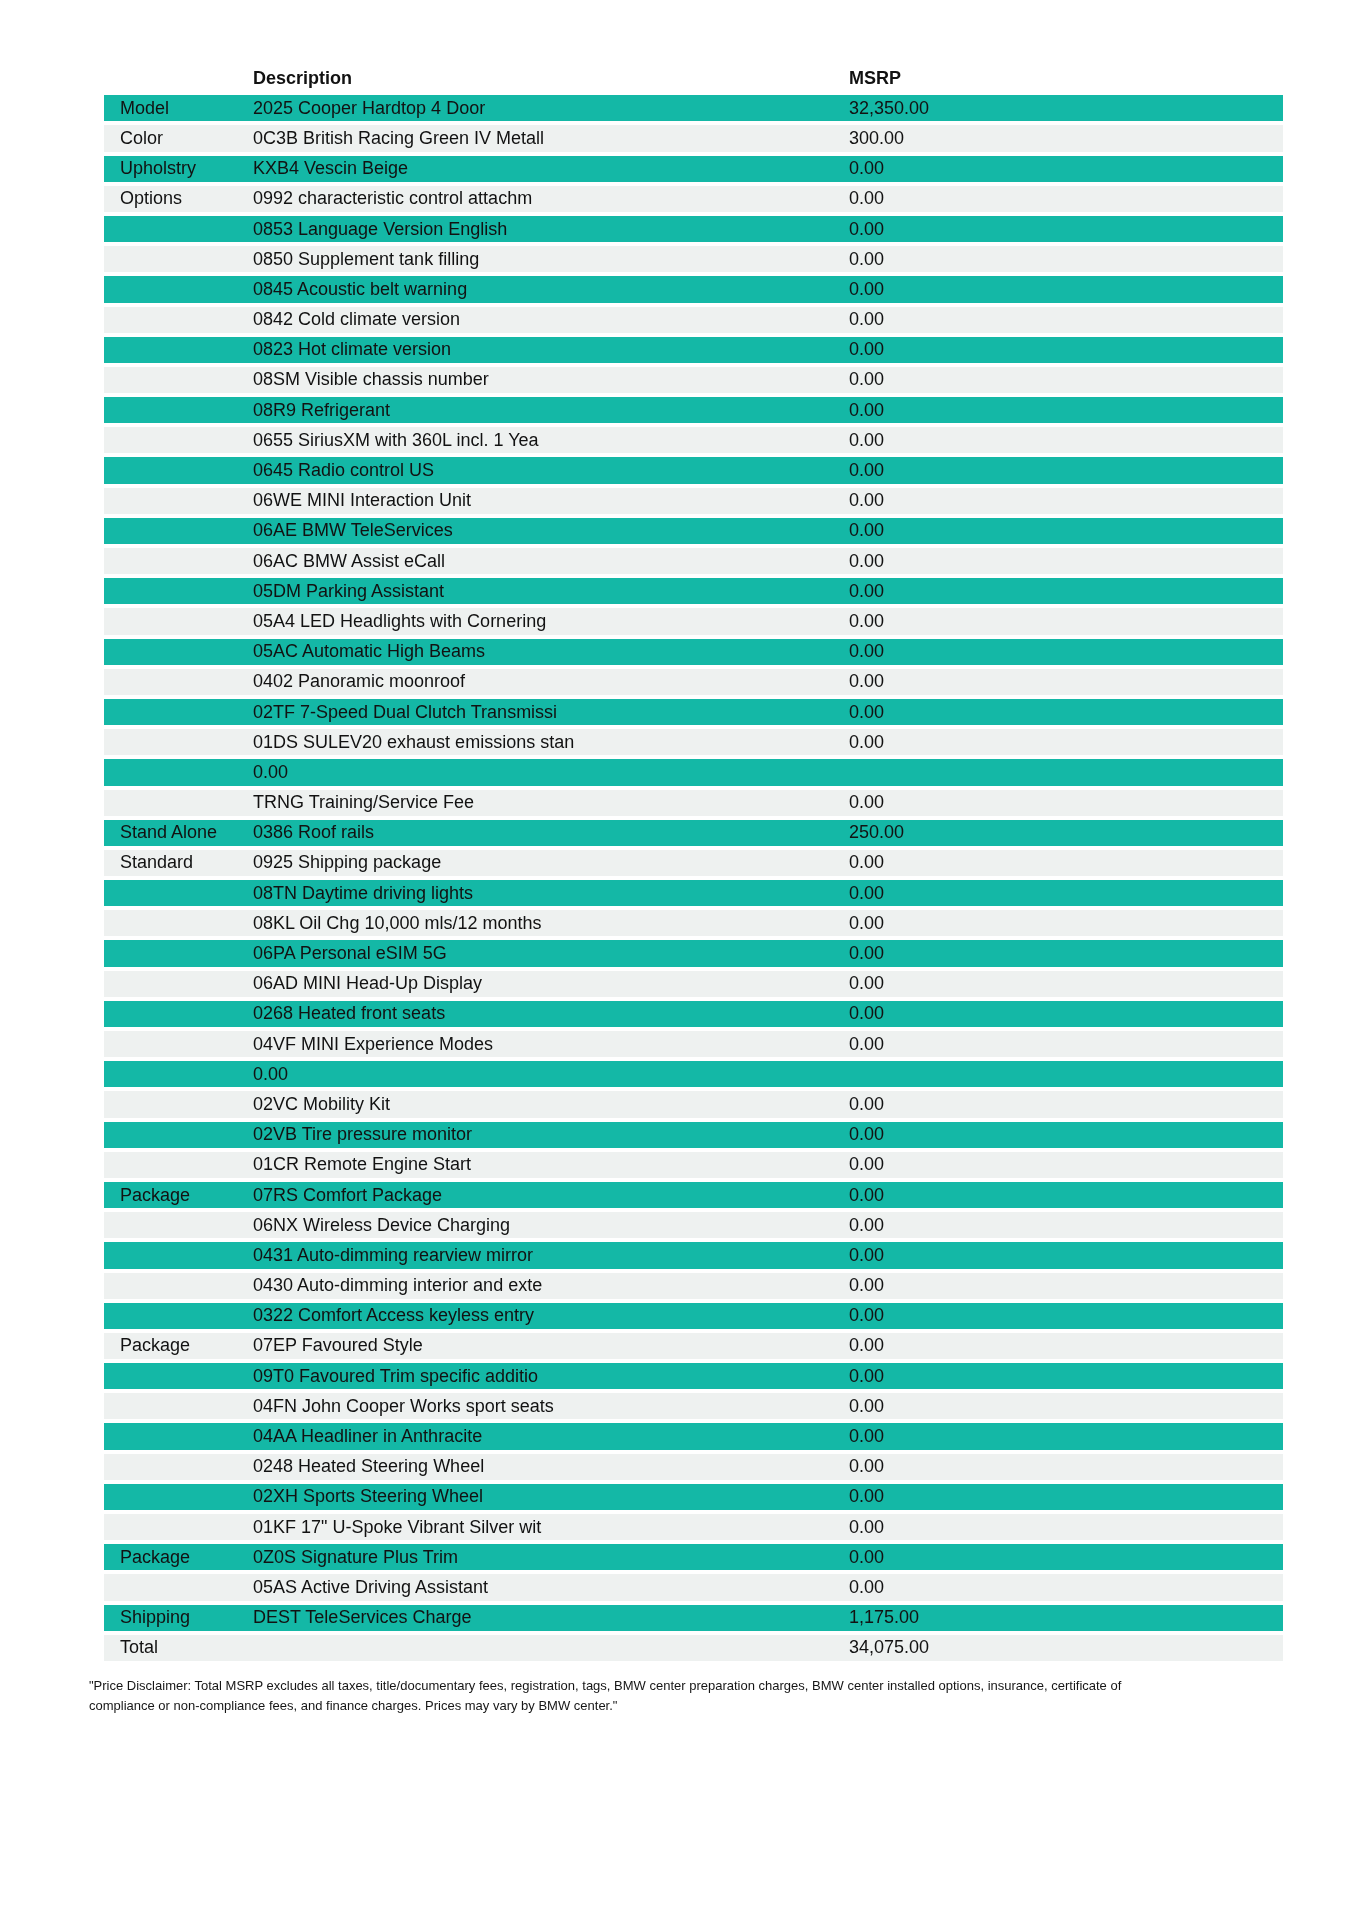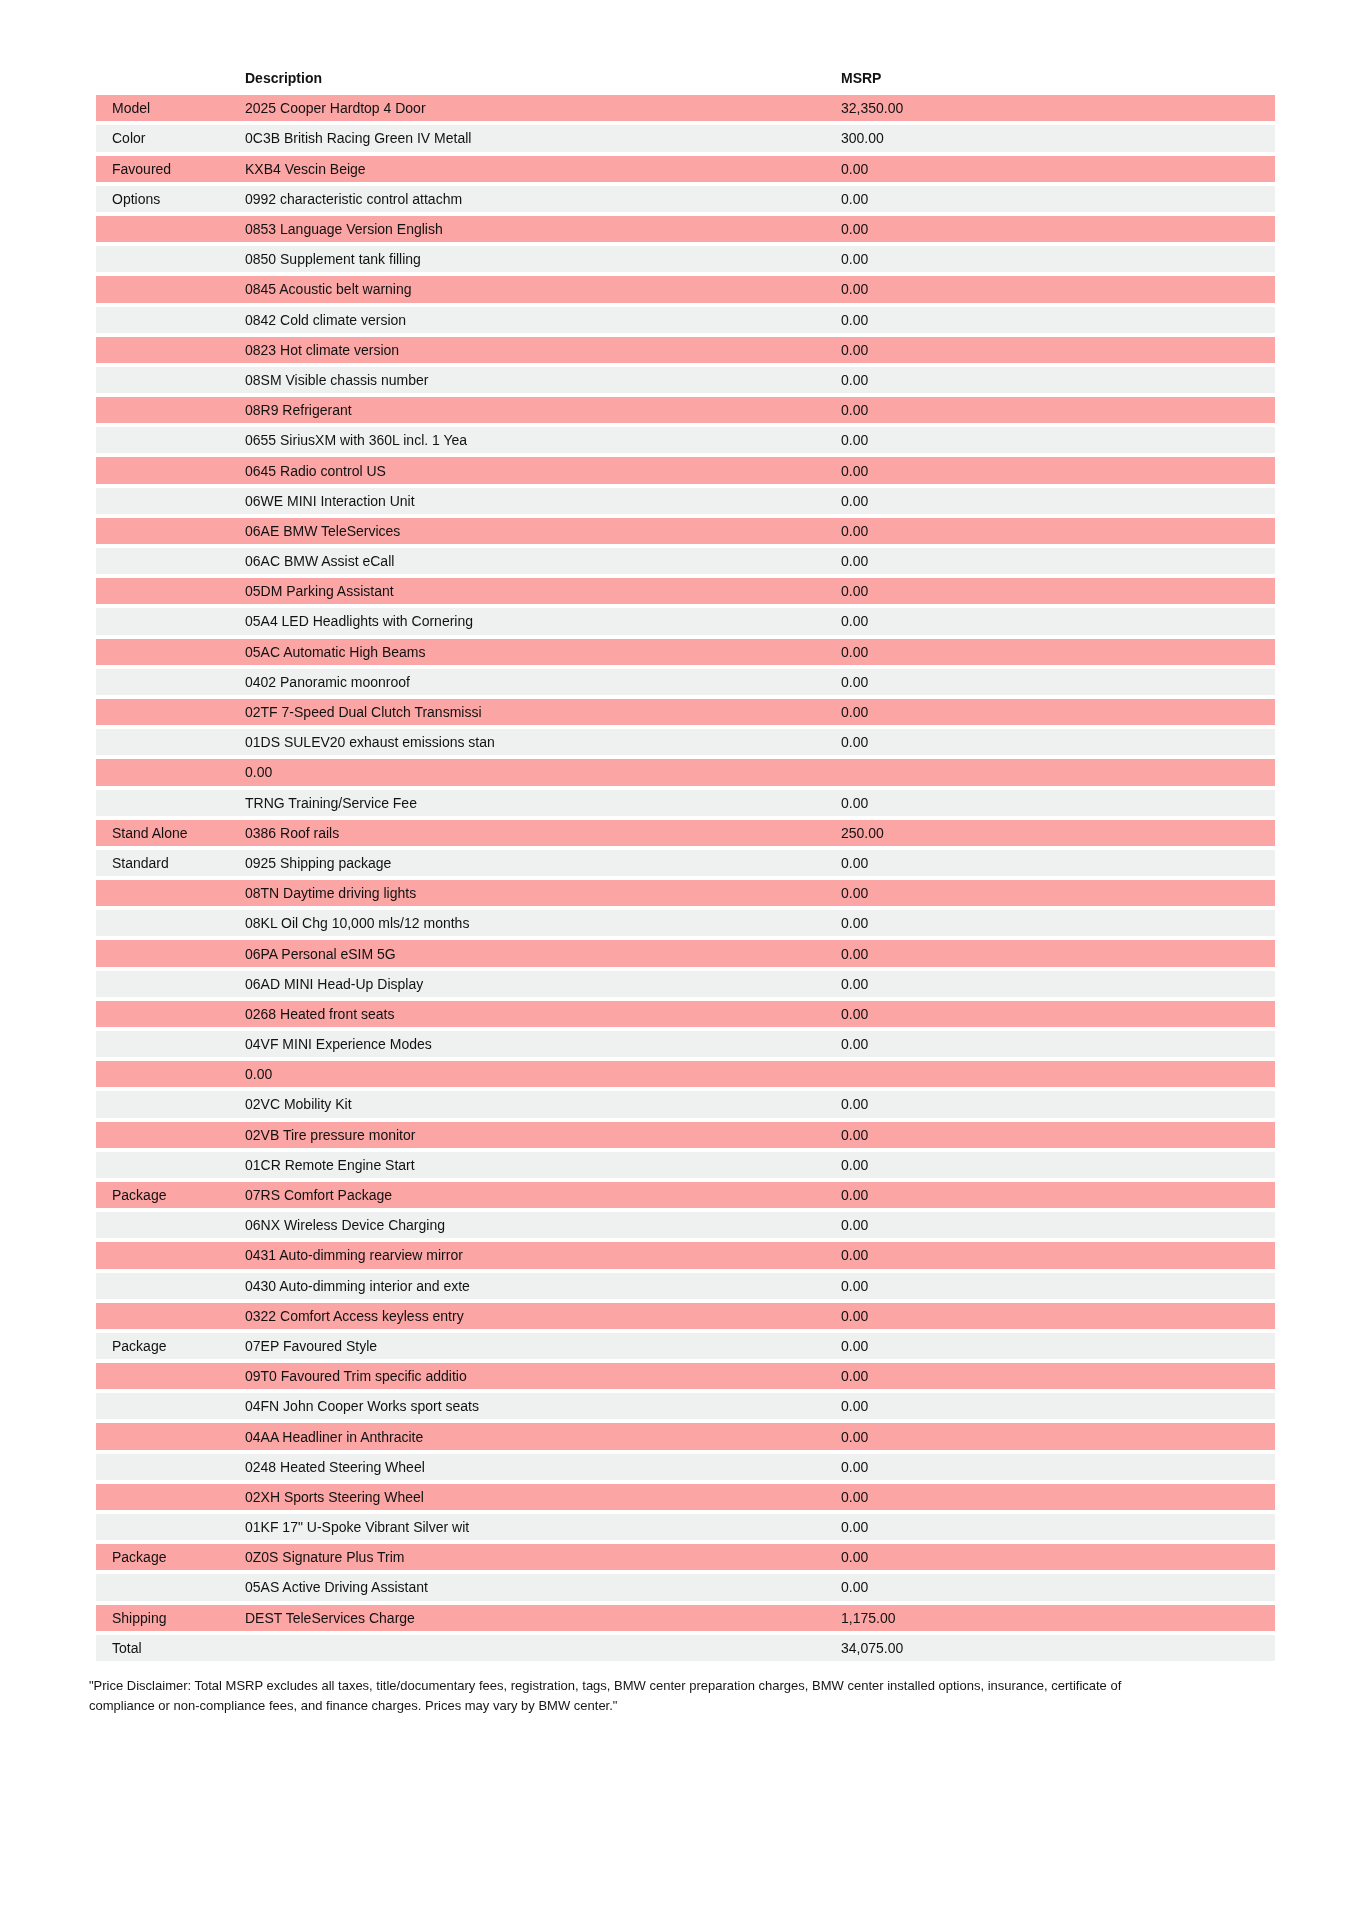--- a/index.html
+++ b/index.html
@@ -10,34 +10,34 @@
   body {
     width: 1357px;
     height: 1920px;
     position: relative;
     font-family: "Liberation Sans", sans-serif;
     color: #121212;
     overflow: hidden;
   }
   .pricing-table {
     position: absolute;
-    left: 96px;
+    left: 104px;
     top: 63px;
     width: 1179px;
-    font-size: 14px;
+    font-size: 18px;
   }
   .trow {
     display: flex;
     align-items: center;
     height: 30.2px;
     box-sizing: border-box;
     padding-right: 294px;
     border-top: 2.6px solid #ffffff;
     border-bottom: 2.6px solid #ffffff;
-    background: #fca5a5;
+    background: #14b8a6;
     white-space: nowrap;
   }
   .trow.striped {
     background: var(--stripe, #eef1f0);
   }
   .trow.header-row {
     font-weight: bold;
     background: #ffffff;
   }
   .cell-cat {
@@ -80,21 +80,21 @@
     <span class="cell-cat">Model</span>
     <span class="cell-desc">2025 Cooper Hardtop 4 Door</span>
     <span class="cell-msrp">32,350.00</span>
   </div>
       <div class="trow striped">
     <span class="cell-cat">Color</span>
     <span class="cell-desc">0C3B British Racing Green IV Metall</span>
     <span class="cell-msrp">300.00</span>
   </div>
       <div class="trow">
-    <span class="cell-cat">Favoured</span>
+    <span class="cell-cat">Upholstry</span>
     <span class="cell-desc">KXB4 Vescin Beige</span>
     <span class="cell-msrp">0.00</span>
   </div>
       <div class="trow striped">
     <span class="cell-cat">Options</span>
     <span class="cell-desc">0992 characteristic control attachm</span>
     <span class="cell-msrp">0.00</span>
   </div>
       <div class="trow">
     <span class="cell-cat"></span>

